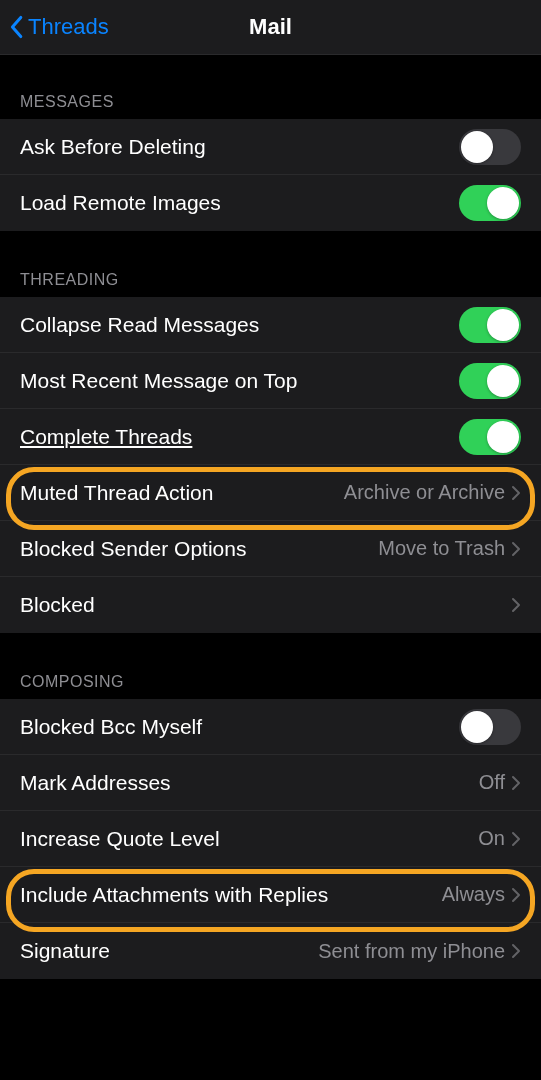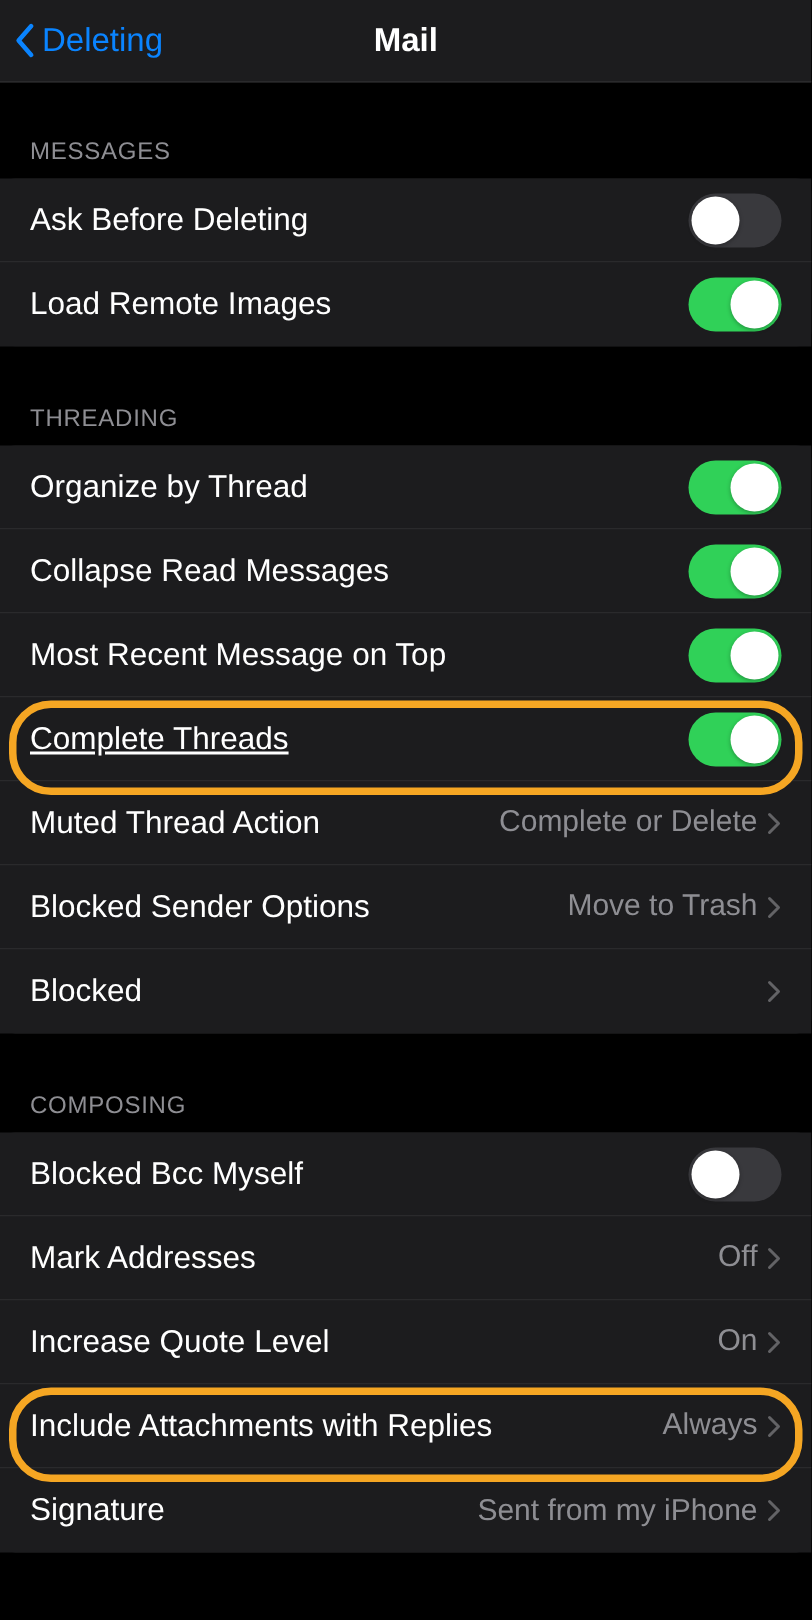--- a/index.html
+++ b/index.html
@@ -102,21 +102,21 @@
   .rows-group { background: #1c1c1e; border-radius: 10px; }
 </style>
 </head>
 <body>
 
 <div class="nav-bar">
   <div class="back-button">
     <svg viewBox="0 0 12 20">
         <path d="M10 2 L3 10 L10 18" stroke="#0a84ff" stroke-width="2.5" fill="none" stroke-linecap="round" stroke-linejoin="round"></path>
       </svg>
-    <span>Deleting</span>
+    <span>Threads</span>
   </div>
   <div class="nav-title">Mail</div>
 </div>
 
 <div class="section-header first">MESSAGES</div>
 <div class="rows-group">
   <div class="row">
     <span class="row-label">Ask Before Deleting</span>
     <div class="toggle off">
         <span class="knob"></span>
@@ -126,26 +126,20 @@
     <span class="row-label">Load Remote Images</span>
     <div class="toggle on">
         <span class="knob"></span>
       </div>
   </div>
 </div>
 
 <div class="section-header">THREADING</div>
 <div class="rows-group" style="position:relative;">
   <div class="row">
-    <span class="row-label">Organize by Thread</span>
-    <div class="toggle on">
-        <span class="knob"></span>
-      </div>
-  </div>
-  <div class="row">
     <span class="row-label">Collapse Read Messages</span>
     <div class="toggle on">
         <span class="knob"></span>
       </div>
   </div>
   <div class="row">
     <span class="row-label">Most Recent Message on Top</span>
     <div class="toggle on">
         <span class="knob"></span>
       </div>
@@ -153,21 +147,21 @@
   <div class="row" style="position:relative;text-decoration:underline;">
     <span class="row-label">Complete Threads</span>
     <div class="toggle on">
         <span class="knob"></span>
       </div>
   </div>
   <div class="highlight-box" style="left:6px; right:6px; top:170px; height:63px;"></div>
   <div class="row">
     <span class="row-label">Muted Thread Action</span>
     <span class="row-value">
-      <span>Complete or Delete</span>
+      <span>Archive or Archive</span>
       <span class="chevron">
           <svg viewBox="0 0 10 16">
             <path d="M2 2 L8 8 L2 14" stroke="#636366" stroke-width="2" fill="none" stroke-linecap="round" stroke-linejoin="round"></path>
           </svg>
         </span>
     </span>
   </div>
   <div class="row">
     <span class="row-label">Blocked Sender Options</span>
     <span class="row-value">

